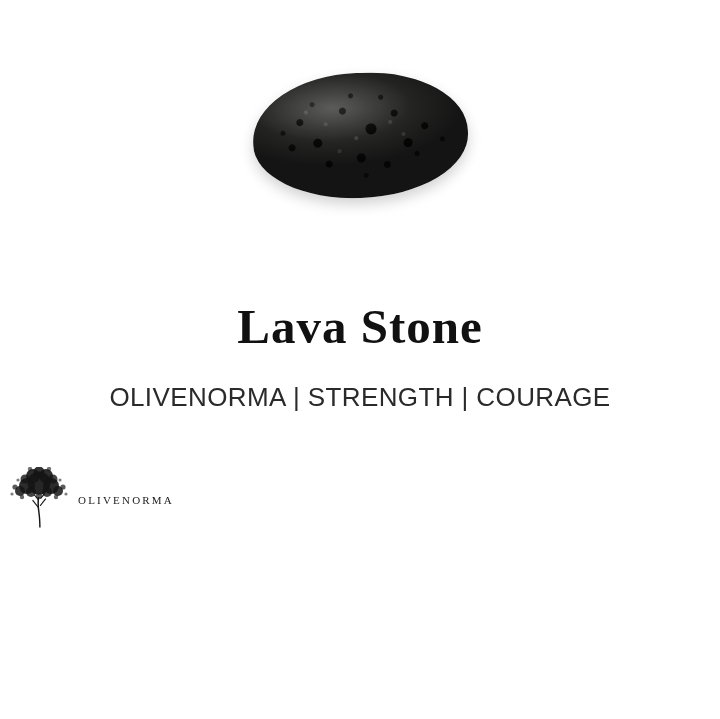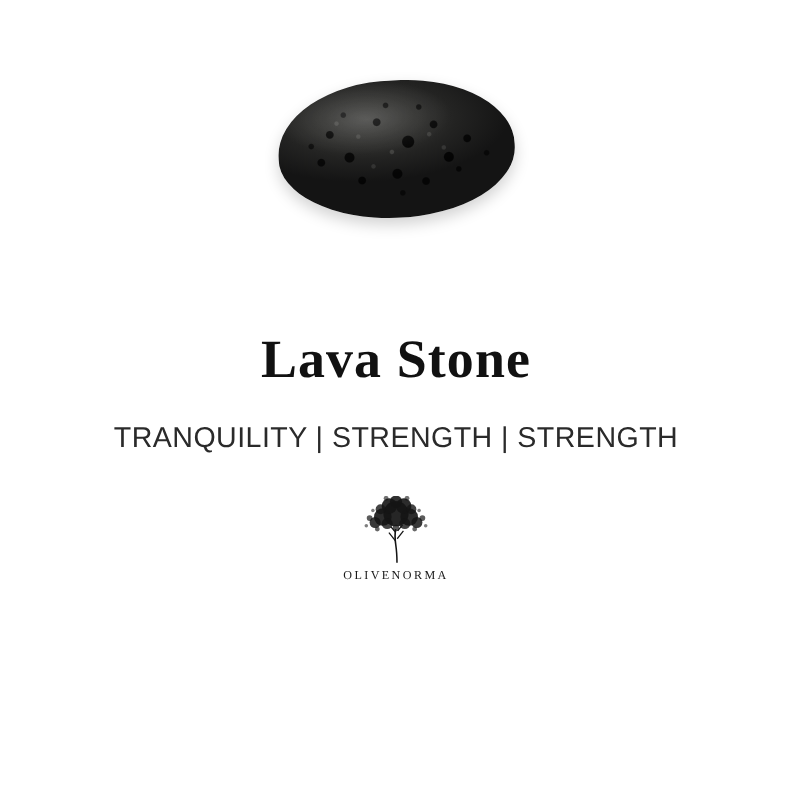--- a/index.html
+++ b/index.html
@@ -119,21 +119,21 @@
     white-space: pre-line;
   }
 
   
   .brand {
     position: absolute;
     left: 0;
     right: 0;
     bottom: 28px;
     display: flex;
-    flex-direction: column;
+    flex-direction: row;
     align-items: center;
   }
   .brand-mark {
     width: 78px;
     height: 62px;
     display: block;
   }
   .brand-name {
     font-family: "Liberation Serif", serif;
     font-size: 11px;
@@ -146,21 +146,21 @@
 <body>
 
 <div class="page">
 
   <div class="stone-wrap">
     <div class="stone"></div>
   </div>
 
   <h1 class="title">Lava  Stone</h1>
 
-  <div class="subtitle">TRANQUILITY | STRENGTH | STRENGTH</div>
+  <div class="subtitle">OLIVENORMA | STRENGTH | COURAGE</div>
 
 
   <div class="brand">
     <svg class="brand-mark" viewBox="0 0 78 62" aria-hidden="true">
       <g fill="#151515">
 
         <path d="M37.4 60.5h3.2c0-6-0.4-11.4-1.1-16.3-0.4-2.8-0.6-5.4-0.6-7.9 0-2.2 0.2-4.2 0.5-6.1l-1.4-0.3c-0.4 2-0.6 4.1-0.6 6.4 0 2.6 0.2 5.3 0.7 8.2 0.7 4.8 1.1 10.1 1.1 16h-1.8z"></path>
         <path d="M38.8 40.2l-5.8-7.4-0.9 0.7 6 7.6z"></path>
         <path d="M39.7 38.4l5.6-7.1 0.9 0.7-5.7 7.3z"></path>
         <path d="M38.9 32.5l-4.2-5.1-0.9 0.7 4.4 5.3z"></path>

